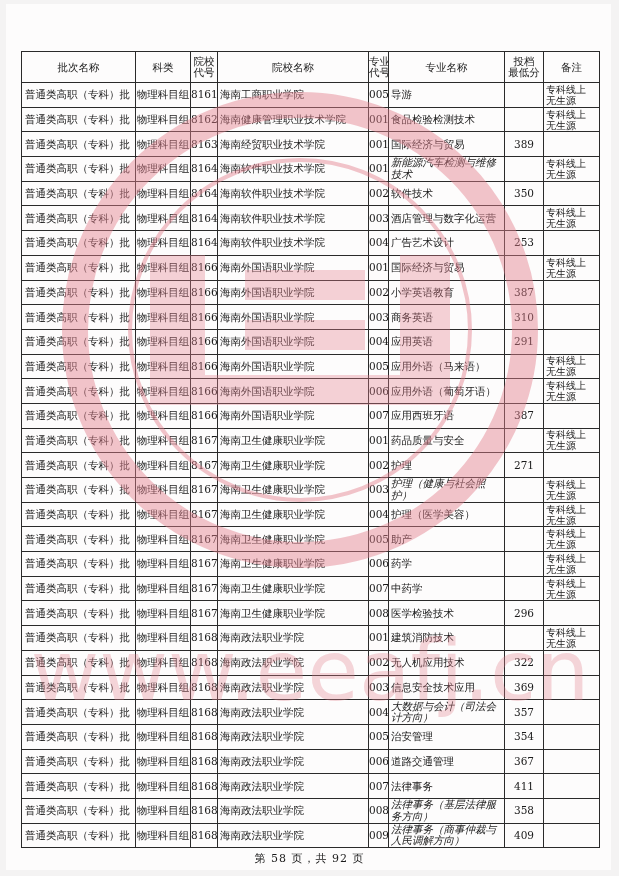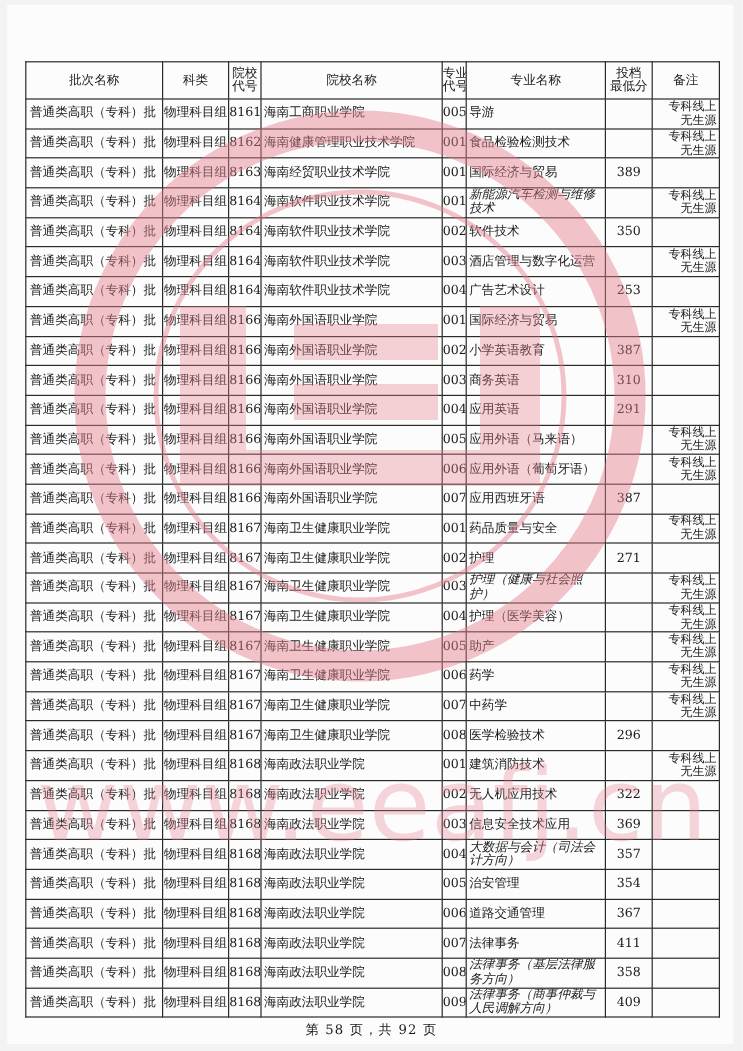--- a/index.html
+++ b/index.html
@@ -32,21 +32,21 @@
     line-height:11px;
   }
   table.grid th {
     height:30px; font-weight:normal; text-align:center; font-size:10.5px;
   }
   table.grid td { height:23.7px; }
   table.grid tr.body-row td:nth-child(1) { text-align:left; padding-left:3px; }
   .c { text-align:center; }
   .l { text-align:left; }
   .wrap { white-space:normal !important; word-break:break-all; line-height:11.5px !important;font-style:italic; }
-  .remark { font-size:10px; line-height:11px; text-align:right; white-space:normal !important; }
+  .remark { font-size:10px; line-height:11px; text-align:left; white-space:normal !important; }
   .footer {
     position:absolute; left:0; width:619px; top:851px; text-align:center;
     font-size:11px; z-index:1; letter-spacing:1px;
   }
 </style>
 </head>
 <body>
 
 <div class="page"></div>
 

